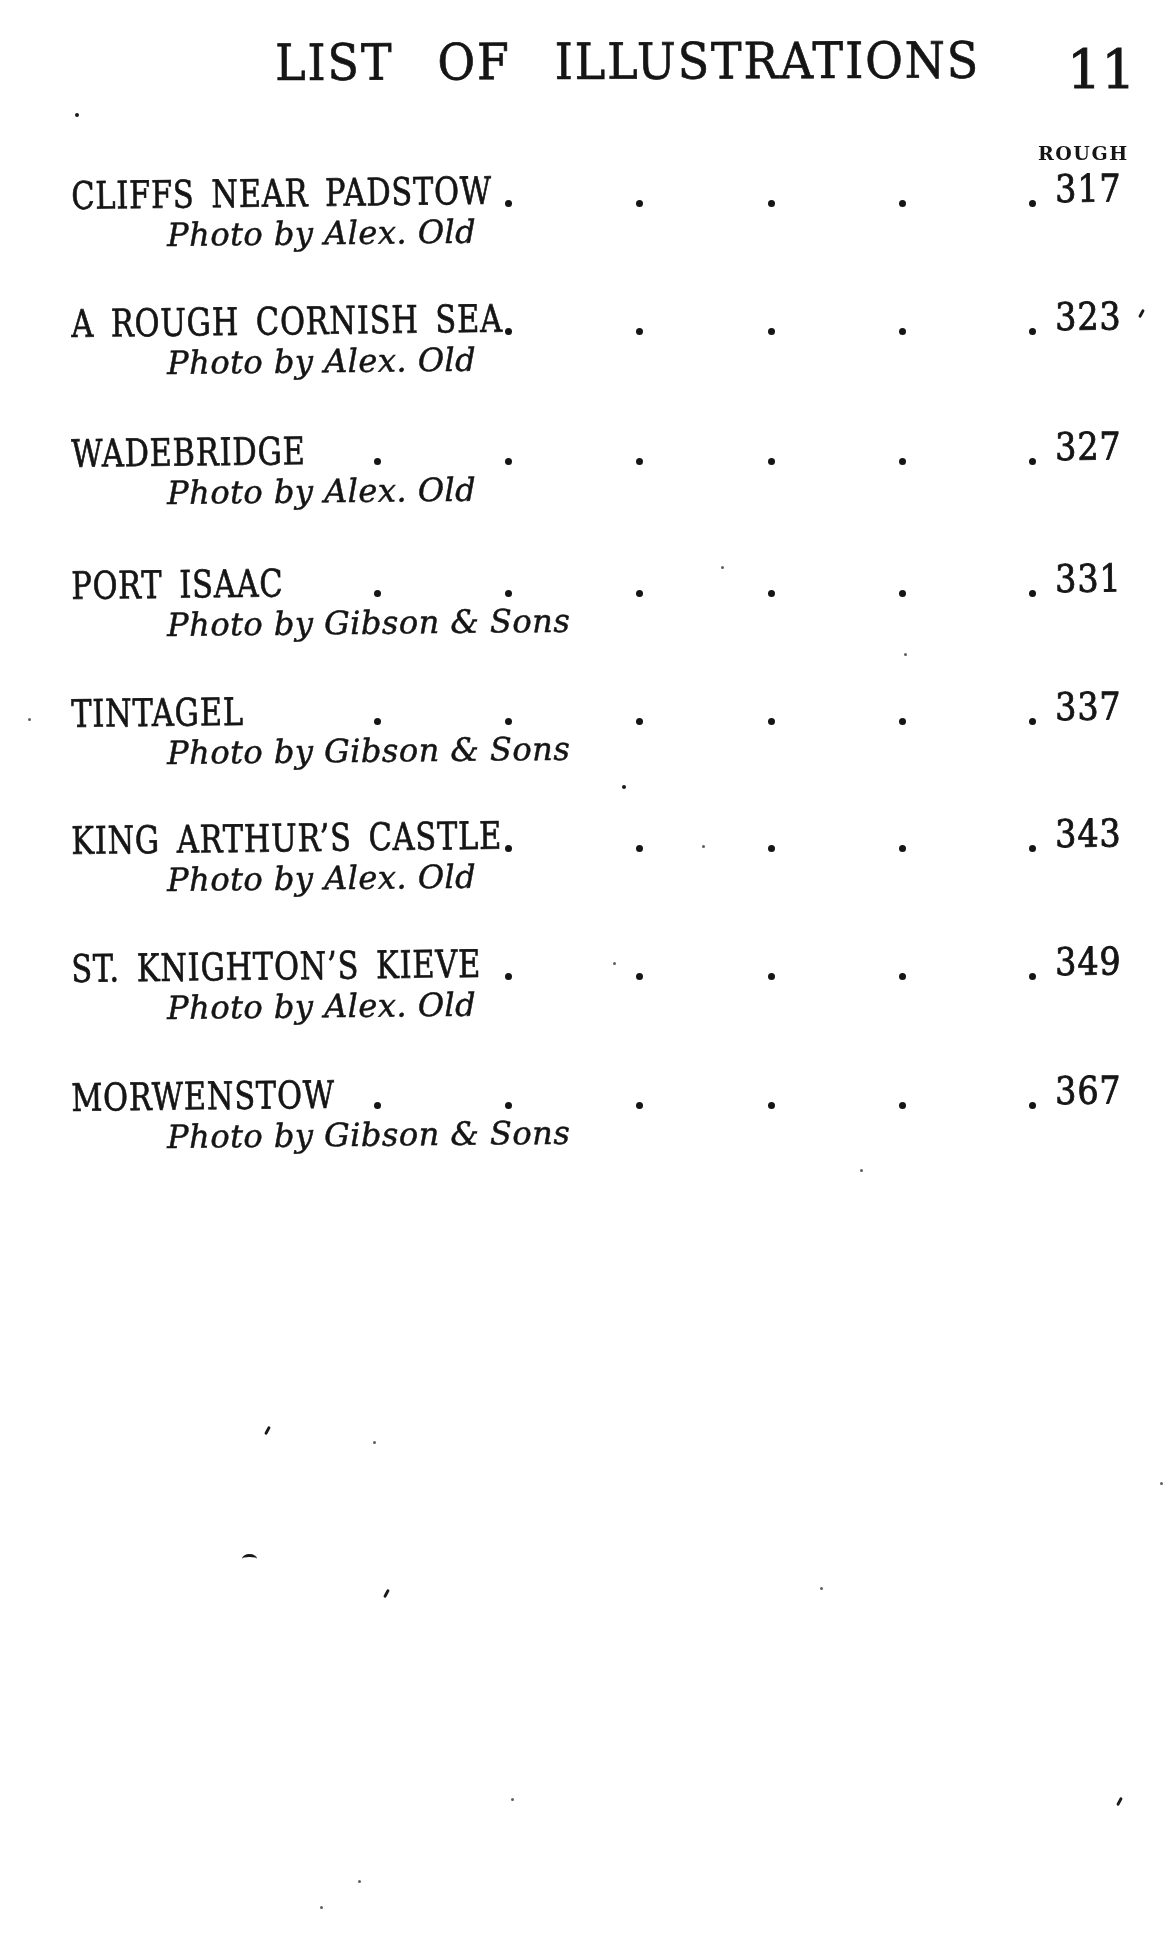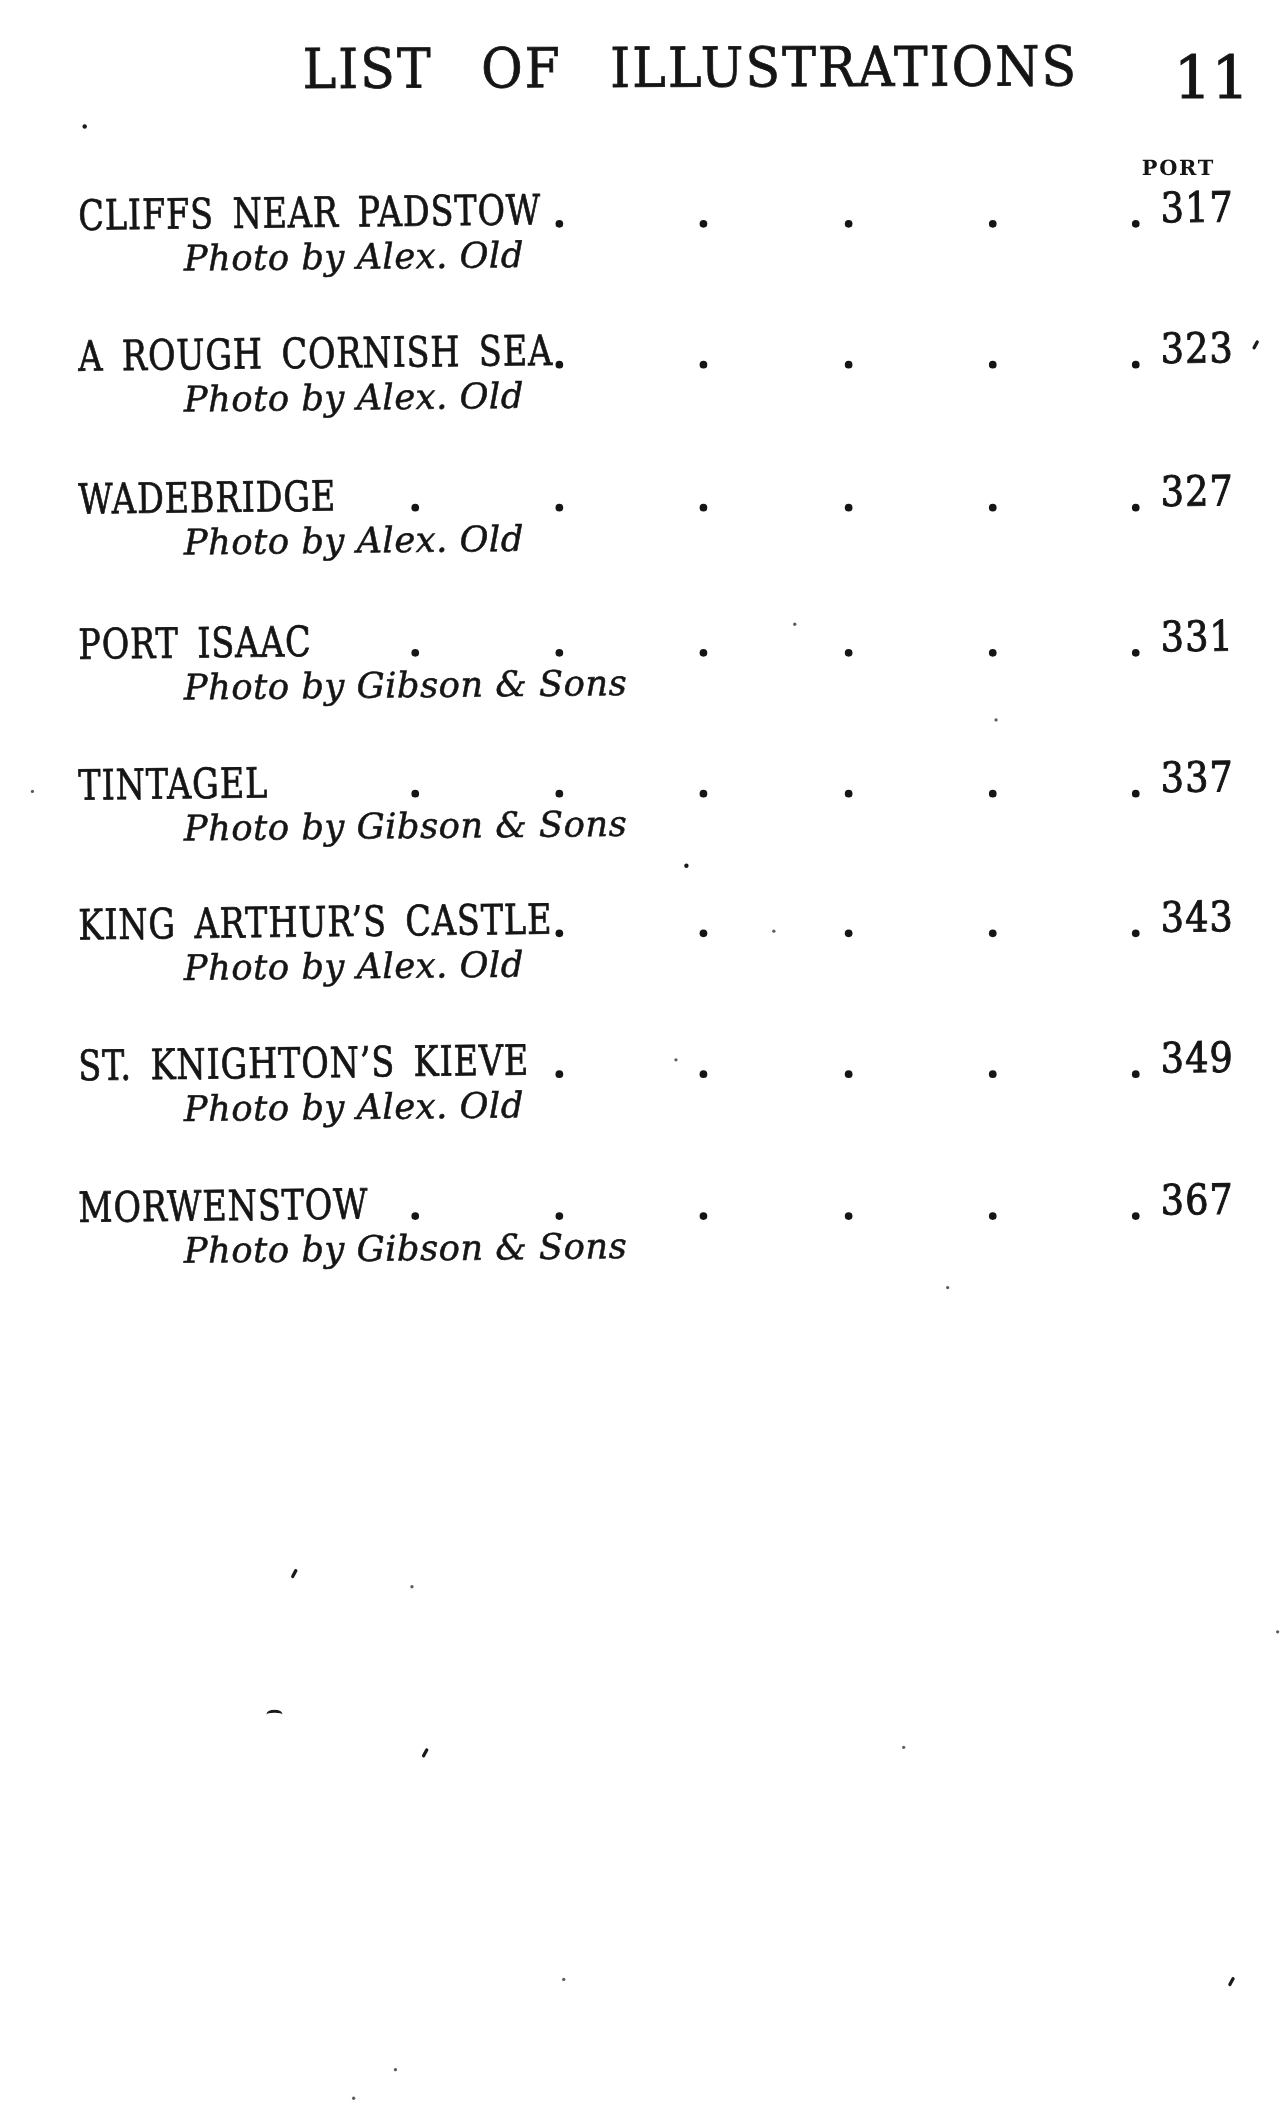--- a/index.html
+++ b/index.html
@@ -97,21 +97,21 @@
 </style>
 </head>
 <body>
 
 <div class="sheet">
 
   <h1 class="page-title">LIST OF ILLUSTRATIONS</h1>
 
   <span class="folio">11</span>
 
-  <span class="page-col-label">PORT</span>
+  <span class="page-col-label">ROUGH</span>
 
   <div id="entry-list">
       <section class="entry" style="top: 185px;">
     <span class="entry-title">CLIFFS NEAR PADSTOW</span>
     <span class="pagenum">317</span>
     <span class="credit">Photo by Alex. Old</span>
   <span class="ldot" style="left: 493px;"></span>
         <span class="ldot" style="left: 624px;"></span>
         <span class="ldot" style="left: 756px;"></span>
         <span class="ldot" style="left: 887px;"></span>

